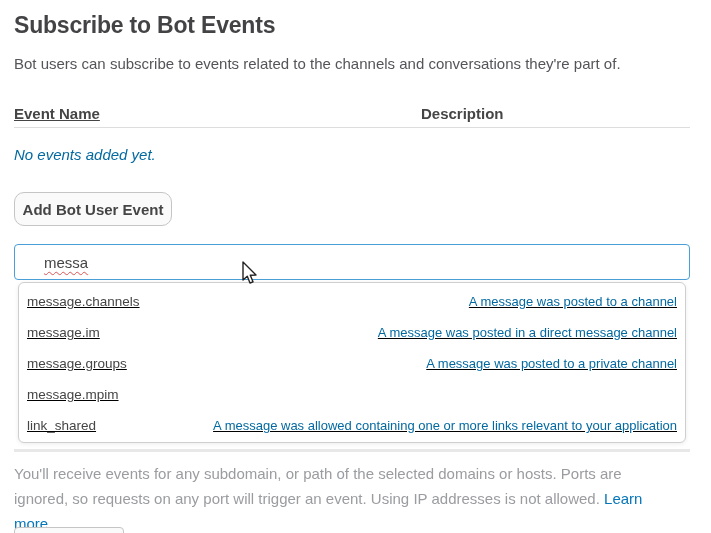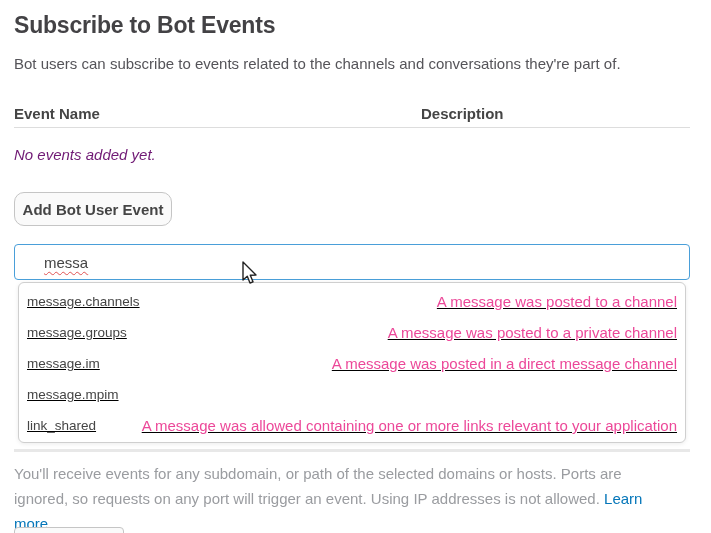--- a/index.html
+++ b/index.html
@@ -7,46 +7,46 @@
     font-family: "Liberation Sans", "DejaVu Sans", sans-serif; }
   .stage { position: relative; width: 711px; height: 533px; background: #fff; }
 
   .page-title { position: absolute; left: 14px; top: 12px;
     font-size: 23px; font-weight: bold; color: #434245; letter-spacing: -0.2px; }
 
   .page-desc { position: absolute; left: 14px; top: 55px; width: 676px;
     font-size: 15px; color: #555459; }
 
   .col-header { position: absolute; top: 105px; font-size: 15px; font-weight: bold; color: #454545; }
-  .col-header.event { left: 14px; }
+  .col-header.event { left: 14px; text-decoration: underline; }
   .col-header.desc { left: 421px; }
 
   .table-rule { position: absolute; left: 14px; top: 127px; width: 676px; height: 1px; background: #dddddd; }
 
   .empty-text { position: absolute; left: 14px; top: 146px;
-    font-size: 15px; font-style: italic; color: #701a75; }
+    font-size: 15px; font-style: italic; color: #0369a1; }
 
   .btn { background: #fafafa; border: 1px solid #c5c5c5; border-radius: 10px;
     color: #454545; font-weight: bold; font-size: 15px; cursor: pointer;
     font-family: "Liberation Sans", "DejaVu Sans", sans-serif; }
   .add-btn { position: absolute; left: 14px; top: 192px; width: 158px; height: 34px; }
 
   .event-input { position: absolute; left: 14px; top: 244px; width: 676px; height: 36px;
     border: 1px solid #4a9fd9; border-radius: 4px; background: #fff;
     display: flex; align-items: center; padding-left: 29px; cursor: text; }
   .typed-text { font-size: 15px; color: #454545;
     text-decoration: underline wavy #e05252; text-decoration-thickness: 1px; text-underline-offset: 3px; }
 
   .dropdown { position: absolute; left: 18px; top: 282px; width: 668px; height: 161px;
     background: #fff; border: 1px solid #cfcfcf; border-radius: 6px;
     box-shadow: 0 1px 4px rgba(0,0,0,0.08); padding: 3px 0; overflow: hidden; text-decoration: underline; }
   .suggestion-row { height: 31px; display: flex; align-items: center;
     justify-content: space-between; padding: 0 8px; cursor: pointer; }
   .sug-name { font-size: 13.5px; color: #454545; }
-  .sug-desc { font-size: 15px; color: #ec4899; }
+  .sug-desc { font-size: 13px; color: #0369a1; }
 
   .section-sep { position: absolute; left: 14px; top: 449px; width: 676px; height: 3px; background: #e8e8e8; }
 
   .footer-note { position: absolute; left: 14px; top: 461px; width: 662px;
     font-size: 15px; color: #9a9ca0; line-height: 25px; }
   .learn-more { color: #0576b9; text-decoration: none; cursor: pointer; }
 
   .partial-btn { position: absolute; left: 14px; top: 527px; width: 110px; height: 24px;
     border-radius: 4px 4px 0 0; }
 
@@ -73,26 +73,26 @@
   <div class="event-input">
     <span class="typed-text">messa</span>
   </div>
 
   <div class="dropdown">
     <div class="suggestion-row">
       <span class="sug-name">message.channels</span>
       <span class="sug-desc">A message was posted to a channel</span>
     </div>
     <div class="suggestion-row">
+      <span class="sug-name">message.im</span>
+      <span class="sug-desc">A message was posted in a direct message channel</span>
+    </div>
+    <div class="suggestion-row">
       <span class="sug-name">message.groups</span>
       <span class="sug-desc">A message was posted to a private channel</span>
-    </div>
-    <div class="suggestion-row">
-      <span class="sug-name">message.im</span>
-      <span class="sug-desc">A message was posted in a direct message channel</span>
     </div>
     <div class="suggestion-row">
       <span class="sug-name">message.mpim</span>
     </div>
     <div class="suggestion-row">
       <span class="sug-name">link_shared</span>
       <span class="sug-desc">A message was allowed containing one or more links relevant to your application</span>
     </div>
   </div>
 

